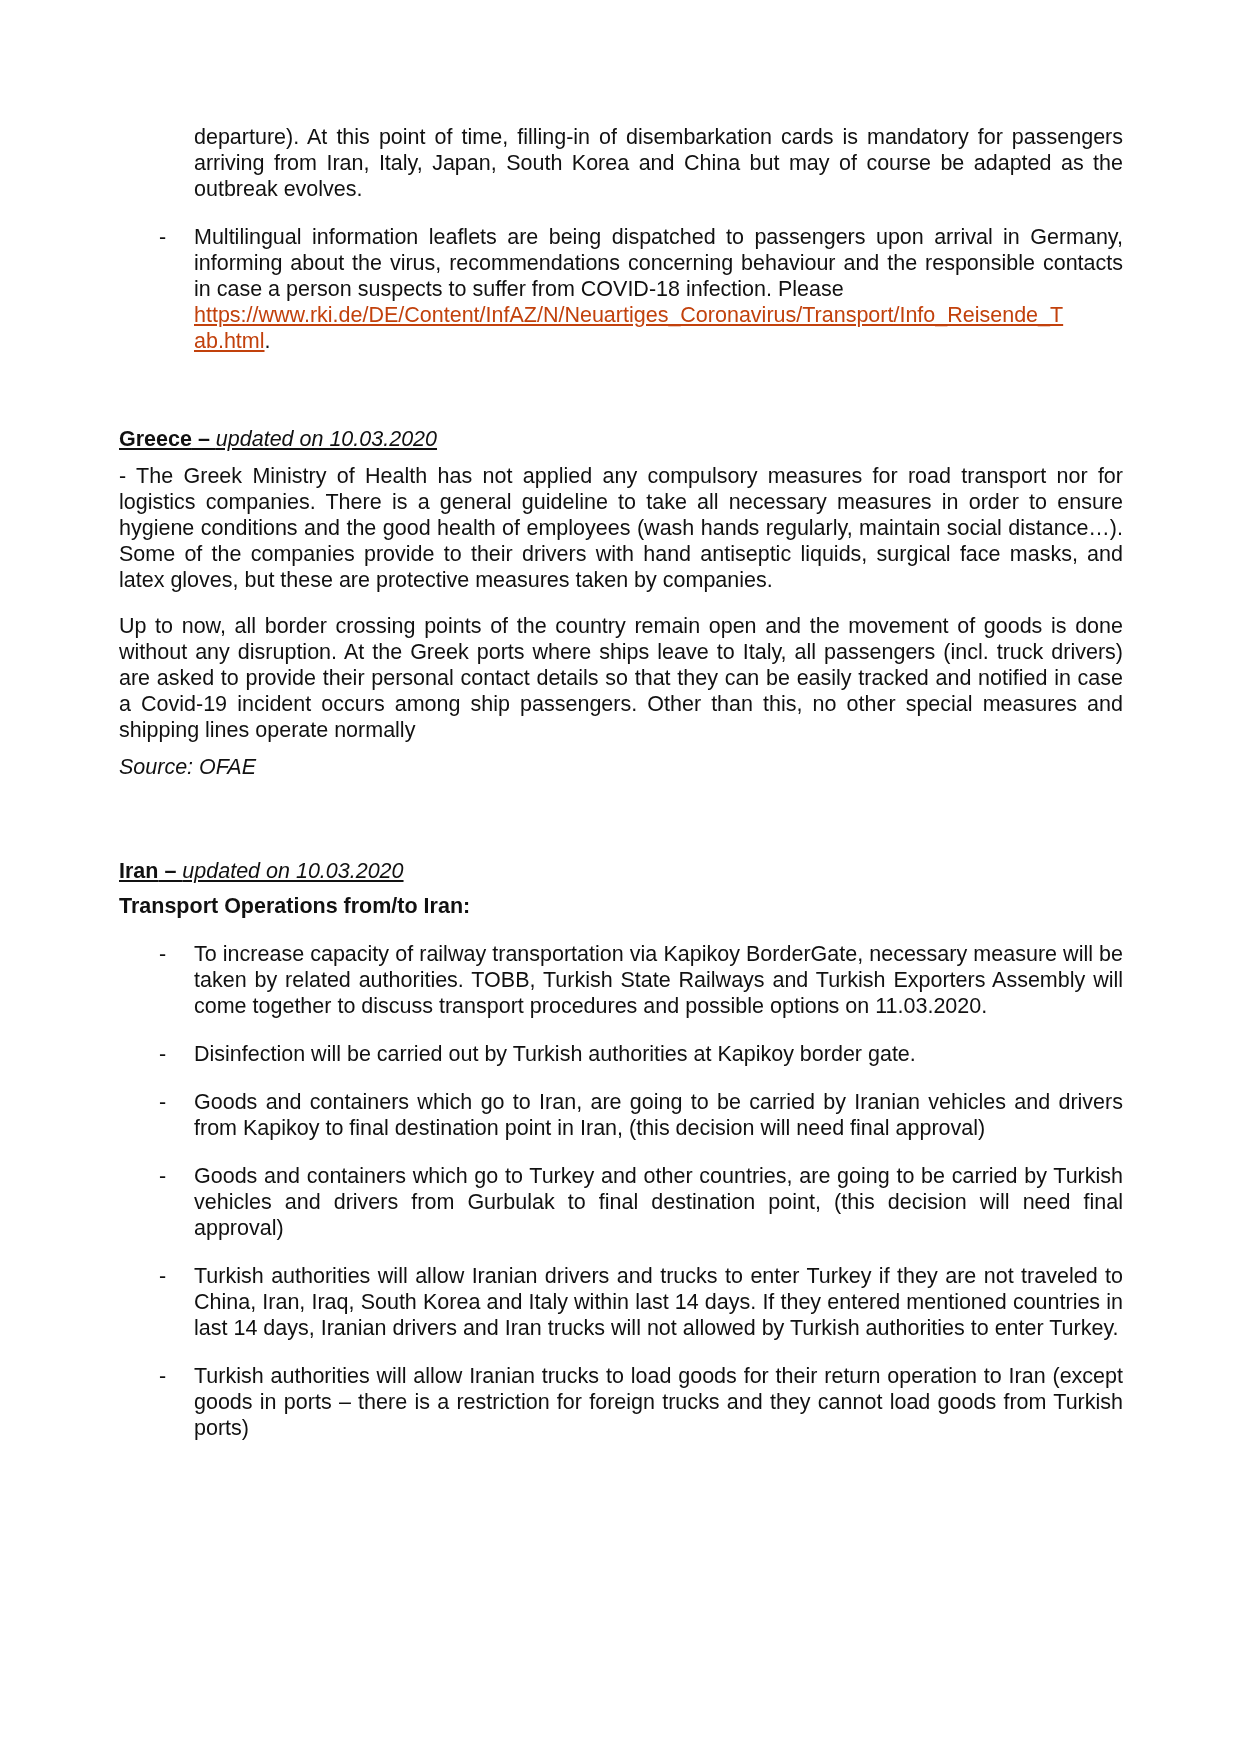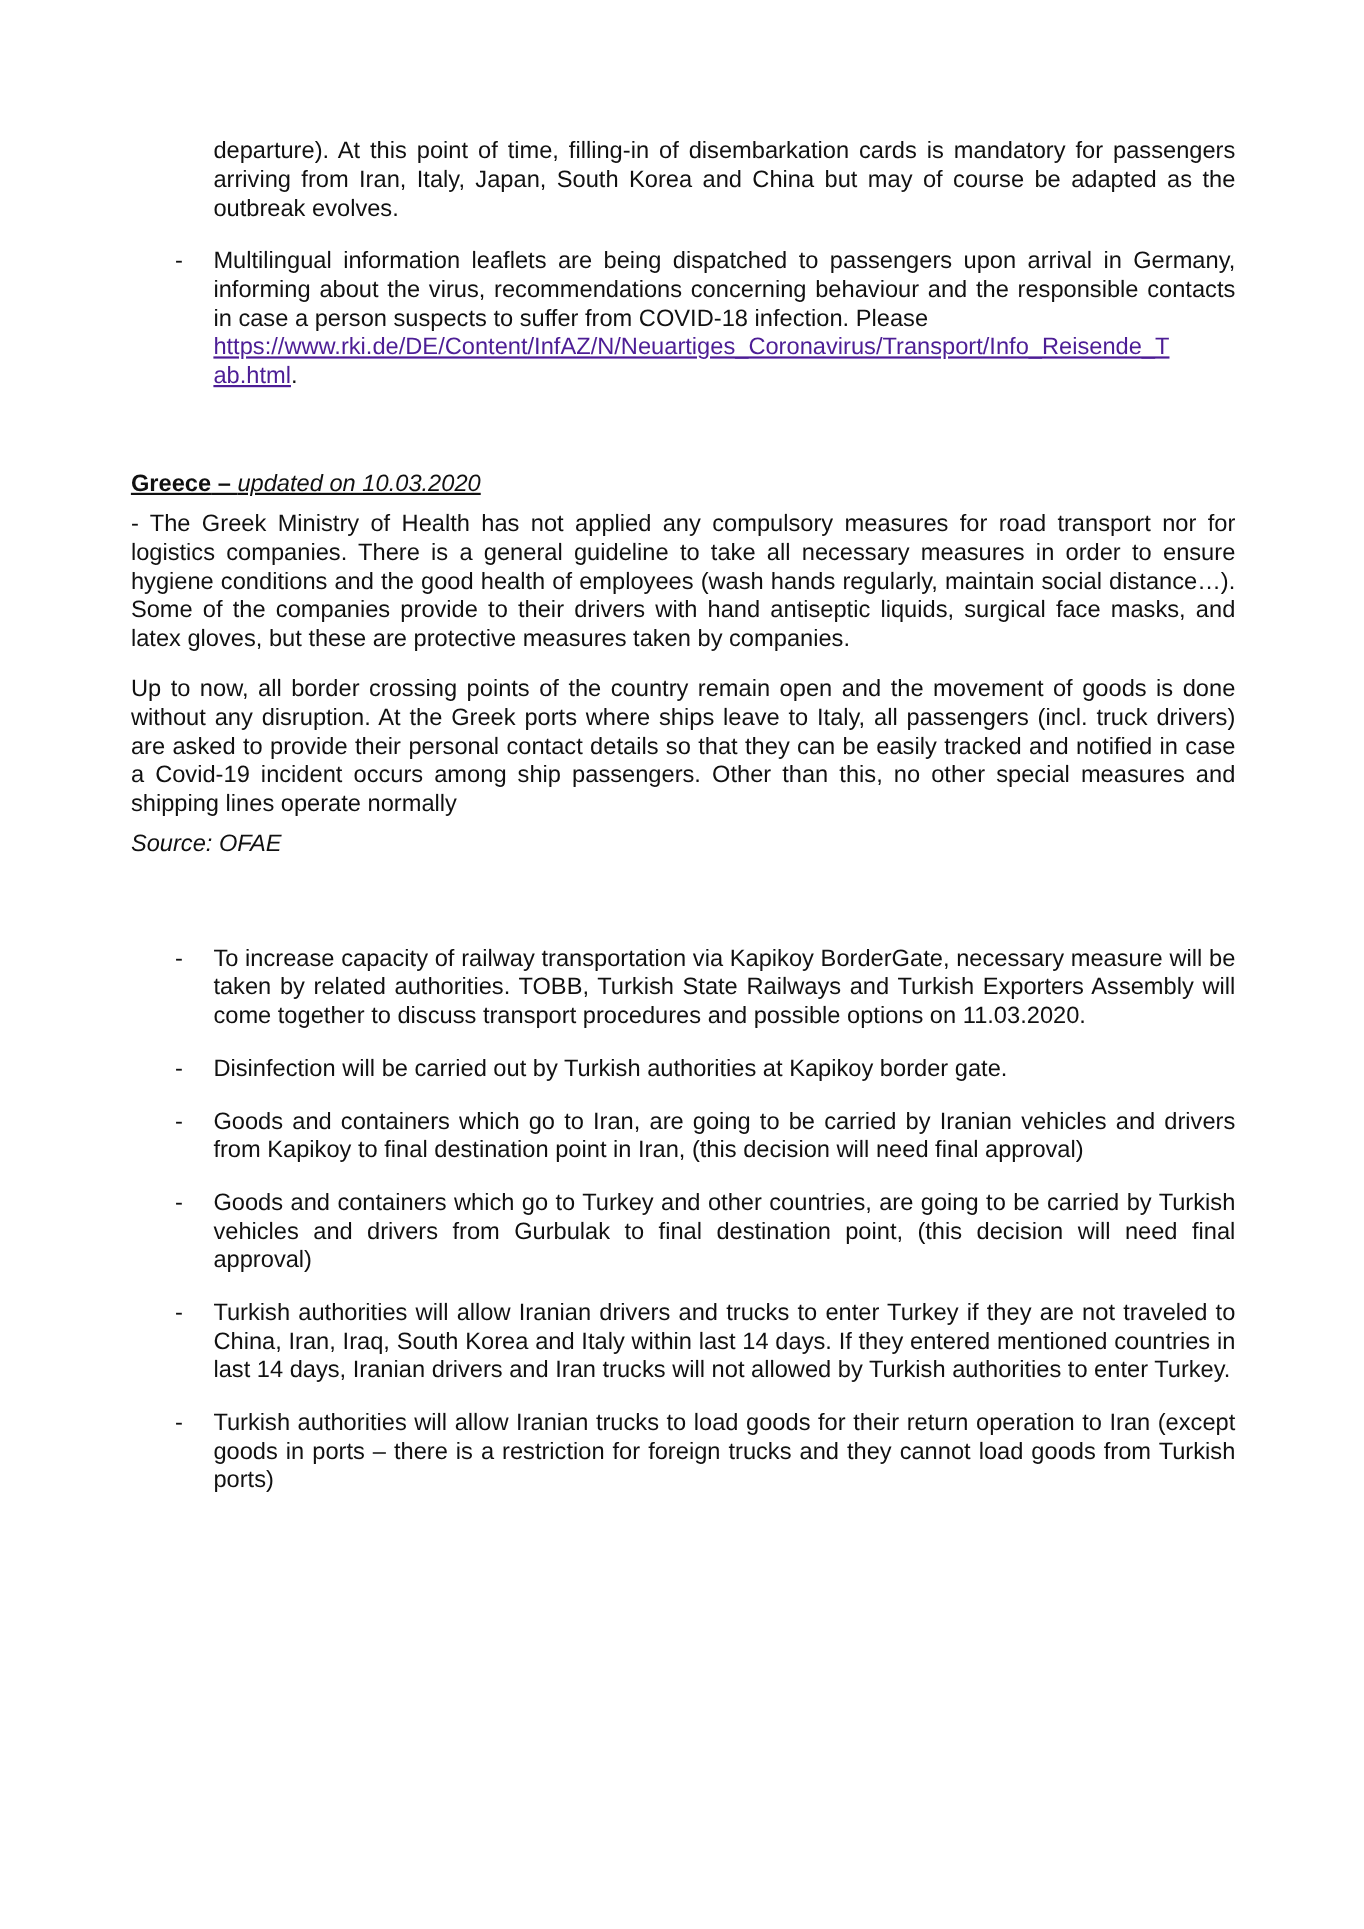--- a/index.html
+++ b/index.html
@@ -23,21 +23,21 @@
   .bullet {
     position: relative;
     padding-left: 75px;
     margin: 0;
   }
   .bullet .dash {
     position: absolute;
     left: 40px;
     top: 0;
   }
-  .link { color: #4c1d95; text-decoration: underline; }
+  .link { color: #c2410c; text-decoration: underline; }
   .heading {
     font-weight: bold;
     text-decoration: underline;
     margin: 0;
   }
   .heading .date { font-weight: normal; font-style: italic; }
   .subheading { font-weight: bold; margin: 0; }
   p { margin: 0; }
   .source { font-style: italic; }
   .spread { text-align: justify; text-align-last: justify; }
@@ -63,20 +63,24 @@
   <div style="margin-top:72px;">
     <p class="heading">
       <span>Greece</span><span> – </span><span class="date">updated on 10.03.2020</span>
     </p>
     <p class="justify" style="margin-top:11px;">- The Greek Ministry of Health has not applied any compulsory measures for road transport nor for logistics companies. There is a general guideline to take all necessary measures in order to ensure hygiene conditions and the good health of employees (wash hands regularly, maintain social distance…). Some of the companies provide to their drivers with hand antiseptic liquids, surgical face masks, and latex gloves, but these are protective measures taken by companies.</p>
     <p class="justify" style="margin-top:20px;">Up to now, all border crossing points of the country remain open and the movement of goods is done without any disruption. At the Greek ports where ships leave to Italy, all passengers (incl. truck drivers) are asked to provide their personal contact details so that they can be easily tracked and notified in case a Covid-19 incident occurs among ship passengers. Other than this, no other special measures and shipping lines operate normally</p>
     <p class="source" style="margin-top:11px;">Source: OFAE</p>
   </div>
 
   <div style="margin-top:78px;">
+    <p class="heading">
+      <span>Iran</span><span> – </span><span class="date">updated on 10.03.2020</span>
+    </p>
+    <p class="subheading" style="margin-top:9px;">Transport Operations from/to Iran:</p>
 
     <div style="margin-top:22px;">
       <div class="bullet">
         <span class="dash">-</span>
         <p class="justify">To increase capacity of railway transportation via Kapikoy BorderGate, necessary measure will be taken by related authorities. TOBB, Turkish State Railways and Turkish Exporters Assembly will come together to discuss transport procedures and possible options on 11.03.2020.</p>
       </div>
       <div class="bullet" style="margin-top:22px;">
         <span class="dash">-</span>
         <p class="justify">Disinfection will be carried out by Turkish authorities at Kapikoy border gate.</p>
       </div>

